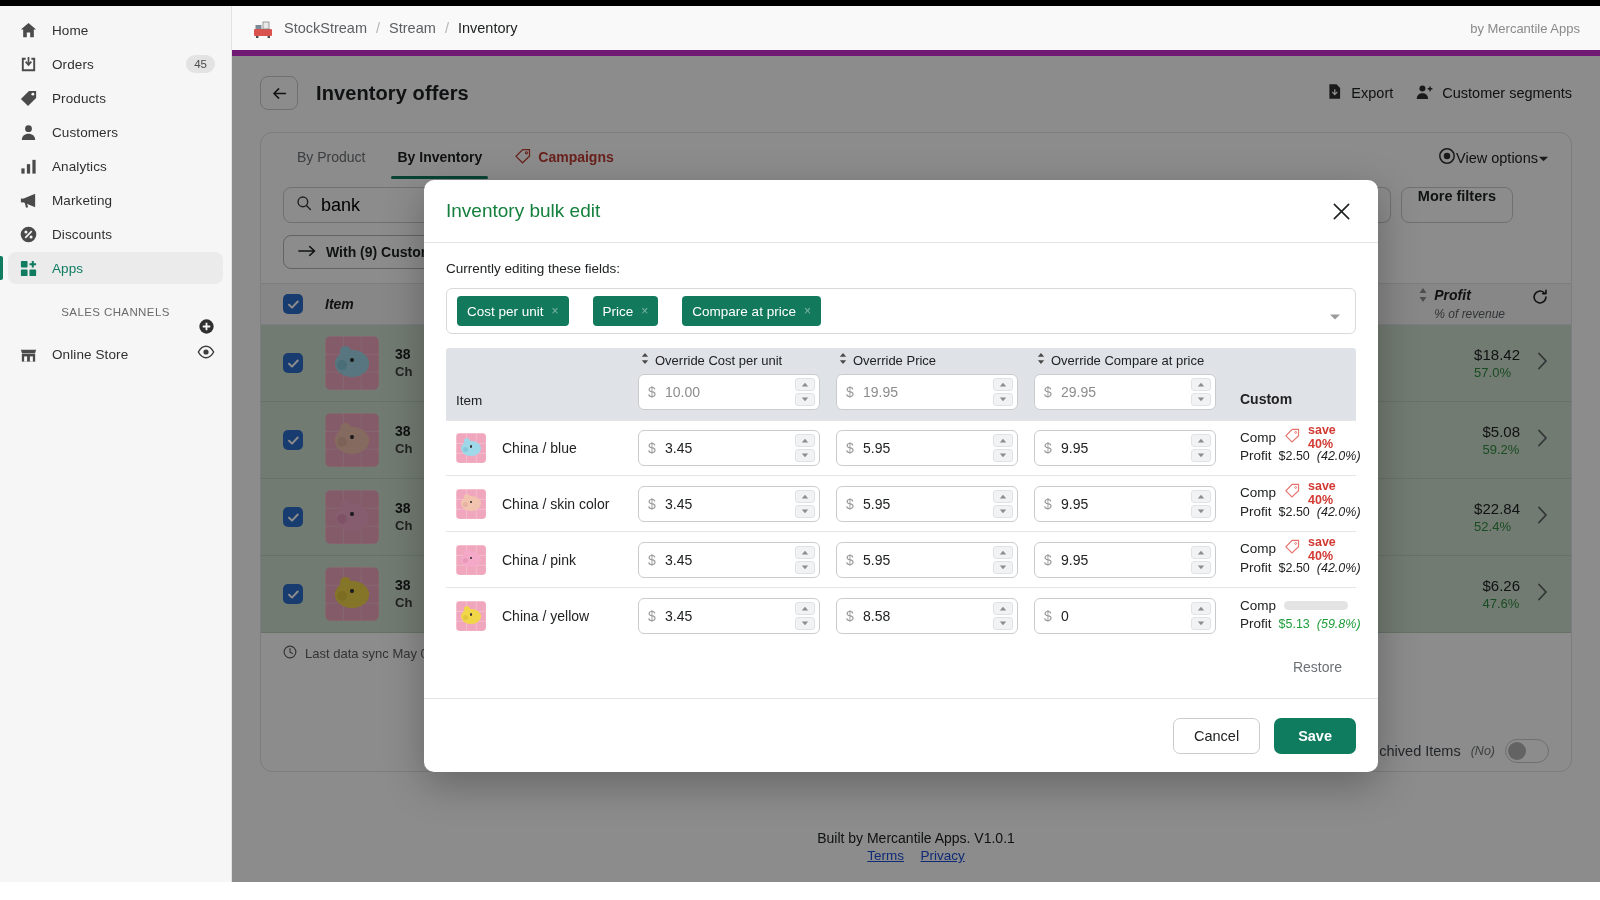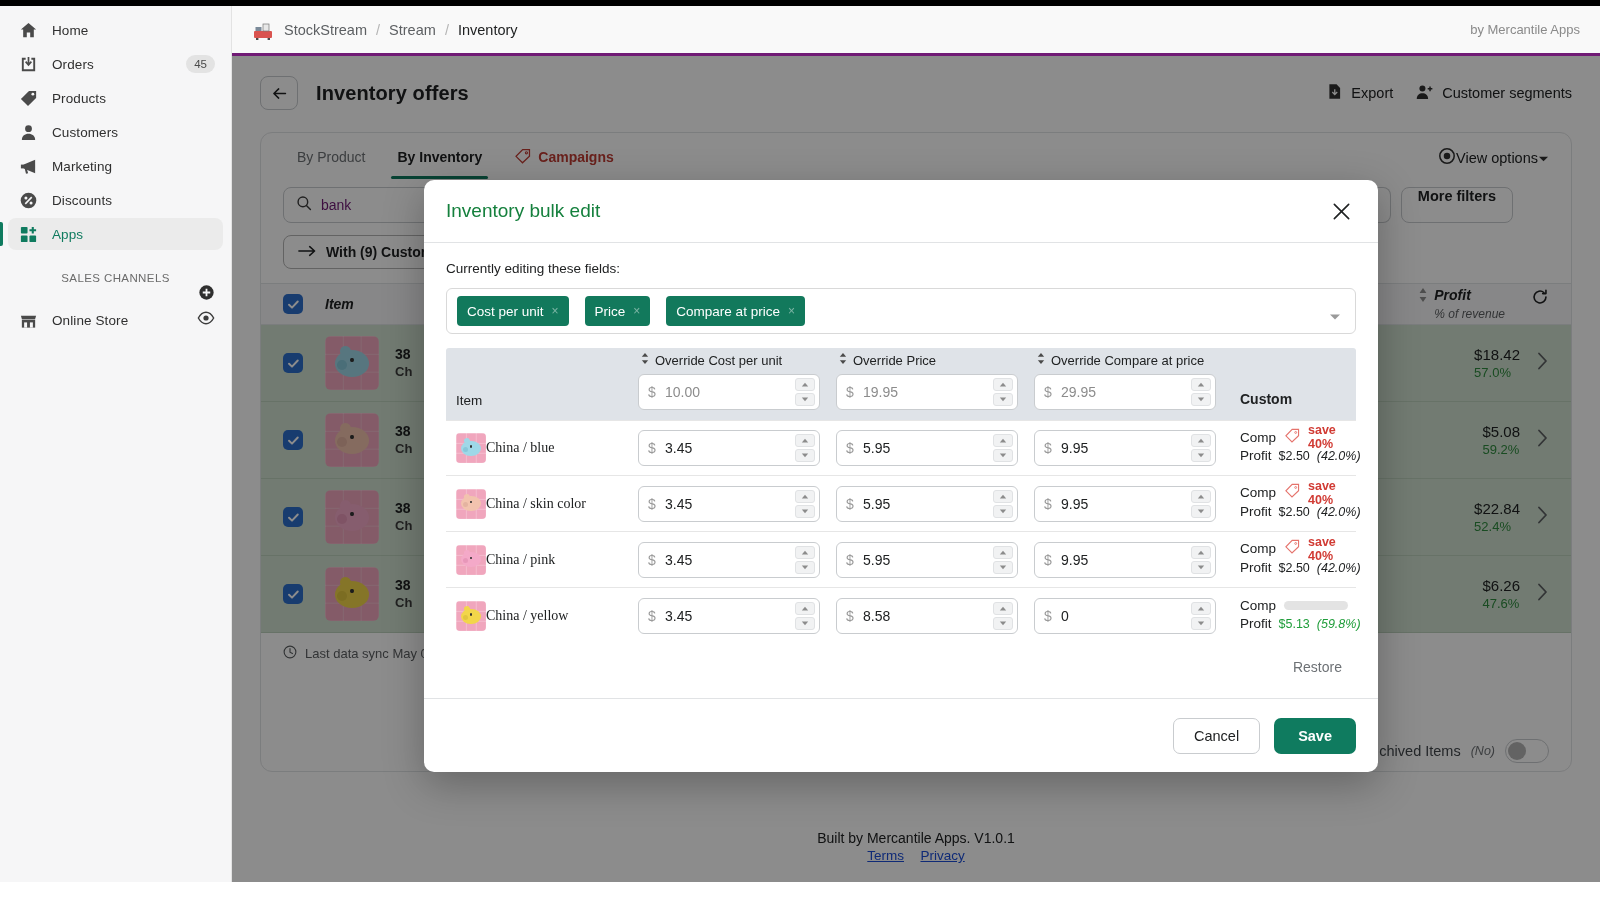--- a/index.html
+++ b/index.html
@@ -36,21 +36,21 @@
   .sales-head {
     display:flex; align-items:center; height:28px; margin:22px 16px 4px 16px;flex-direction:column;
   }
   .sales-head .sh-label { font-size:11.5px; color:#6b6b6b; letter-spacing:.4px; font-weight:500; }
   .sales-head .plus { margin-left:auto; }
   .eye-right { margin-left:auto; }
 
   
   .main { position:absolute; left:232px; top:6px; width:1368px; height:876px; background:#fff; }
   .topbar {
-    position:relative; height:50px; background:#f9f9f9; border-bottom:3px solid #701a75;
+    position:relative; height:50px; background:#f9f9f9; border-bottom:6px solid #701a75;
     display:flex; align-items:center; padding:0 20px;
   }
   .crumb-ico { width:22px; height:22px; margin-right:10px; position:relative; display:inline-block; }
   .crumbs { font-size:14.5px; color:#6d6d6d; }
   .crumbs .sep { color:#b5b5b5; margin:0 5px; }
   .crumbs .cur { color:#202223; }
   .crumbs .b1 { color:#5c5f62; }
   .byline { margin-left:auto; font-size:13px; color:#8a8a8a; }
 
   
@@ -75,21 +75,21 @@
   .tab.active { color:#202223; font-weight:600; }
   .tab.active::after { content:""; position:absolute; left:8px; right:8px; bottom:0; height:3px; background:#0f7b5f; border-radius:2px; }
   .tab.camp { color:#bf3c34; font-weight:700; display:flex; align-items:center; gap:7px; }
   .view-options { position:absolute; right:22px; top:14px; display:flex; align-items:center; gap:0; font-size:14.5px; color:#202223; }
 
   .filterbar { display:flex; align-items:center; padding:6px 22px 0 22px; gap:10px; }
   .search-box {
     height:36px; flex:1; border:1px solid #c9cccf; border-radius:8px; background:#fff;
     display:flex; align-items:center; padding:0 12px; gap:9px; max-width:1040px;
   }
-  .search-box .sv { font-size:14px; color:#701a75; }
+  .search-box .sv { font-size:18px; color:#000000; }
   .filter-sel { height:36px; border:1px solid #c9cccf; border-left:0; border-radius:0 8px 8px 0; display:flex;
     align-items:center; padding:0 14px; gap:10px; font-size:14px; color:#202223; }
   .more-filters { height:36px; border:1px solid #c9cccf; border-radius:8px; display:flex; align-items:flex-start;
     padding:0 16px; font-size:14.5px; color:#202223; font-weight:600; }
 
   .appliedbar { padding:12px 22px 0 22px; }
   .chip-btn {
     height:34px; display:inline-flex; align-items:center; gap:10px; padding:0 14px;
     border:1px solid #b5b5b5; border-radius:8px; font-size:14px; color:#202223; font-weight:600;
   }
@@ -134,21 +134,21 @@
     overflow:hidden; display:flex; flex-direction:column;
   }
   .modal-head { height:63px; display:flex; align-items:center; padding:0 22px; border-bottom:1px solid #e1e3e5; }
   .modal-title { font-size:19px; color:#15803d; }
   .modal-close { margin-left:auto; width:30px; height:30px; display:flex; align-items:center; justify-content:center; }
 
   .modal-body { flex:1; padding:18px 22px 0 22px; overflow:hidden; }
   .editing-label { font-size:13.5px; color:#202223; margin-bottom:12px; }
   .tagbox {
     border:1px solid #d9d9d9; border-radius:6px; min-height:46px; display:flex; align-items:center;
-    padding:6px 10px; gap:16px; position:relative;
+    padding:6px 10px; gap:24px; position:relative;
   }
   .tag {
     background:#12795c; color:#fff; border-radius:4px; height:30px; display:flex; align-items:center;
     padding:0 10px; font-size:13.5px; gap:8px; font-weight:500;
   }
   .tag .tx { color:rgba(255,255,255,.45); font-size:12px; }
   .tagbox .caret { position:absolute; right:14px; top:18px; }
 
   .bulk-table { margin-top:14px; border:0; }
   .bt-head {
@@ -168,21 +168,21 @@
   .bt-head .c-offer .h { font-size:14px; color:#202223; font-weight:600; }
 
   .numfield { position:relative; height:36px; border:1px solid #c9cccf; border-radius:6px; background:#fff; display:flex; align-items:center; }
   .numfield .dollar { width:26px; text-align:center; font-size:14px; color:#9a9a9a; }
   .numfield .val { font-size:14px; color:#202223; }
   .numfield.ph .val { color:#8c8c8c; }
   .stepper { position:absolute; right:4px; top:3px; bottom:3px; width:20px; display:flex; flex-direction:column; gap:2px; }
   .stepper div { flex:1; background:#f1f2f3; border:1px solid #e0e2e4; border-radius:3px; display:flex; align-items:center; justify-content:center; }
 
   .bt-thumb { width:30px; height:30px; border-radius:4px; flex:0 0 30px; overflow:hidden; position:relative; }
-  .bt-name { margin-left:0; font-size:14px; color:#202223;font-family:Liberation Serif, serif; }
+  .bt-name { margin-left:16px; font-size:14px; color:#202223; }
 
   .offer-line1 { display:flex; align-items:center; gap:8px; height:22px; }
   .offer-line2 { display:flex; align-items:baseline; gap:7px; height:22px; }
   .offer-k { font-size:13.5px; color:#202223; }
   .offer-save { font-size:12.5px; color:#d13b34; font-weight:700; }
   .offer-amt { font-size:12.5px; color:#202223; }
   .offer-pct { font-size:12.5px; color:#202223; font-style:italic; }
   .offer-amt.green { color:#1f9d3a; }
   .offer-pct.green { color:#1f9d3a; }
   .ghostbar { width:64px; height:9px; border-radius:5px; background:#e3e3e3; }
@@ -246,20 +246,30 @@
     <div class="nav-item">
       <span class="nav-ico">
         <svg width="19" height="19" viewBox="0 0 20 20">
             <circle cx="10" cy="6" r="3.6" fill="#4a4a4a"></circle>
             <path d="M3 18 C3 13.6 6.2 11.4 10 11.4 C13.8 11.4 17 13.6 17 18 Z" fill="#4a4a4a"></path>
           </svg>
       </span>
       <span class="nav-label">Customers</span>
     </div>
 
+    <div class="nav-item">
+      <span class="nav-ico">
+        <svg width="19" height="19" viewBox="0 0 20 20">
+            <rect x="2.5" y="12" width="3.4" height="5.5" fill="#4a4a4a"></rect>
+            <rect x="8.3" y="7.5" width="3.4" height="10" fill="#4a4a4a"></rect>
+            <rect x="14.1" y="3" width="3.4" height="14.5" fill="#4a4a4a"></rect>
+          </svg>
+      </span>
+      <span class="nav-label">Analytics</span>
+    </div>
 
     <div class="nav-item">
       <span class="nav-ico">
         <svg width="19" height="19" viewBox="0 0 20 20">
             <path d="M17 3 L5 8 V12 L17 17 Z" fill="#4a4a4a"></path>
             <rect x="2" y="8" width="3.6" height="4" fill="#4a4a4a"></rect>
             <path d="M6 12 L7.4 17.6 L9.6 17.2 L8.3 12.6 Z" fill="#4a4a4a"></path>
           </svg>
       </span>
       <span class="nav-label">Marketing</span>

